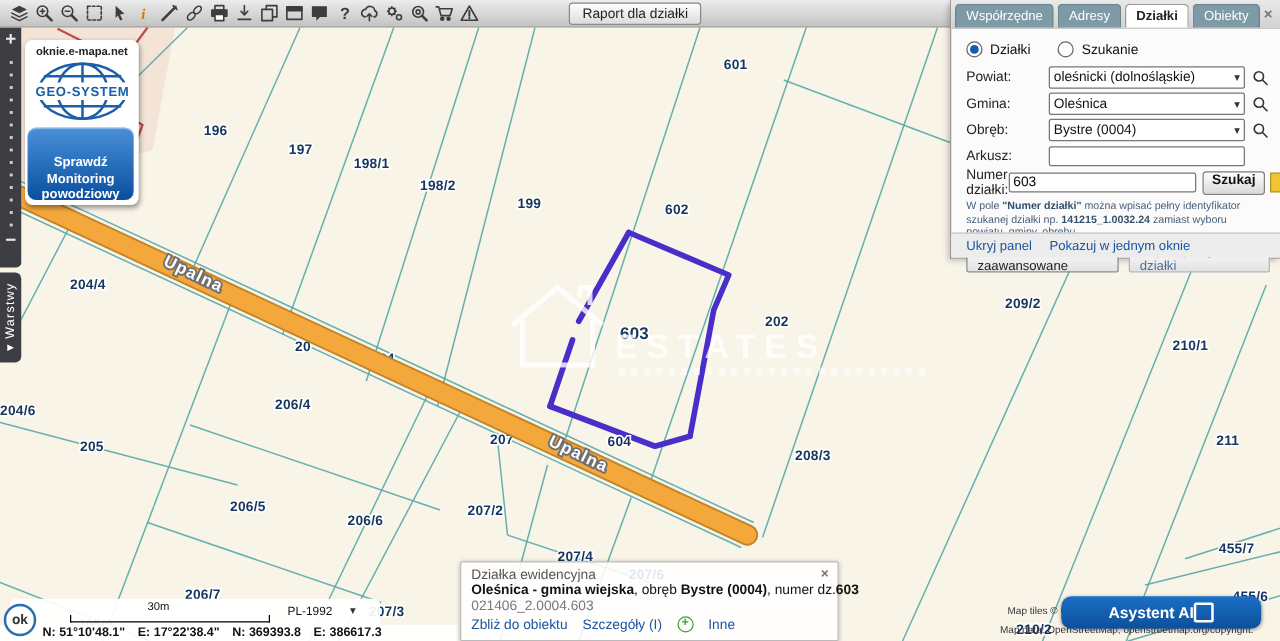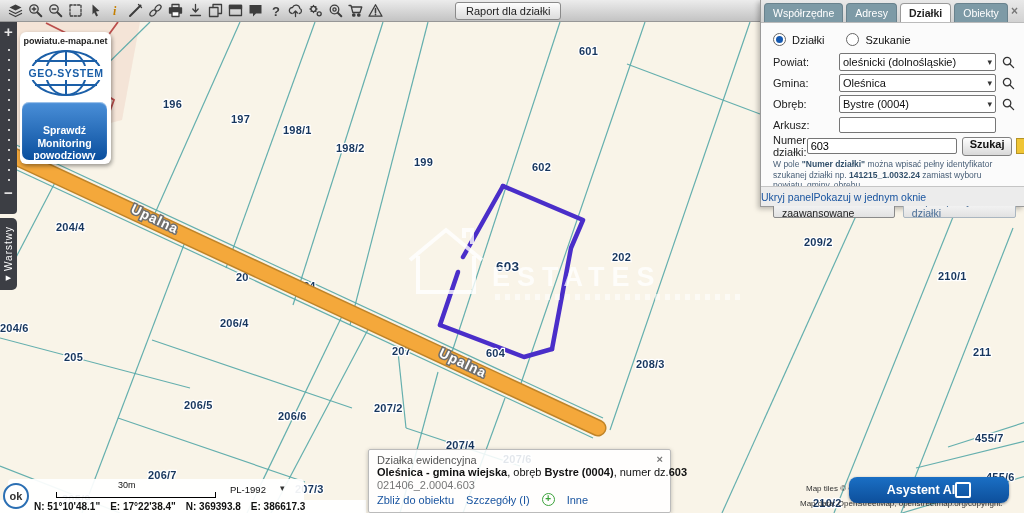--- a/index.html
+++ b/index.html
@@ -94,22 +94,22 @@
      background:linear-gradient(#fefefe,#d9d9d9);border:1px solid #808080;border-radius:3px;cursor:pointer;}
   #chips{display:flex;gap:1px;margin-left:4px;}
   .chip{width:7px;height:14px;display:inline-block;border:1px solid rgba(0,0,0,.25);cursor:pointer;}
   #phelp{font-size:8.5px;color:#4a6078;line-height:10.5px;margin:2px 2px 6px 0;}
   #phelp b{color:#32506b;}
   #pbuttons{display:flex;gap:8px;}
   .pbtn{height:19px;padding:0 8px;font-size:10.5px;display:flex;align-items:center;cursor:pointer;
         background:linear-gradient(#fdfdfd,#e2e2e2);border:1px solid #8a8a8a;border-radius:2px;color:#222;}
   .pbtn.lite{color:#4a6e96;border-color:#aab6c0;}
   #pfoot{position:absolute;left:0;bottom:0;width:100%;height:20px;background:#ececec;
-         border-top:1px solid #c5c5c5;display:flex;align-items:center;
-         padding-left:0;box-sizing:border-box;}
+         border-top:1px solid #c5c5c5;display:flex;align-items:center;gap:14px;
+         padding-left:12px;box-sizing:border-box;}
   .plink{color:#1a55a0;font-size:10.5px;cursor:pointer;}
 
   
   #popup{left:368px;top:449px;width:303px;height:64px;z-index:55;
          background:rgba(255,255,255,.88);border:1px solid #bbb;border-radius:2px;
          box-shadow:0 1px 4px rgba(0,0,0,.25);font-size:11px;padding:4px 8px;box-sizing:border-box;}
   #popup .t1{color:#555;}
   #popup .close{position:absolute;right:7px;top:3px;color:#777;font-weight:bold;cursor:pointer;}
   #popup .t2{color:#111;margin-top:0;white-space:nowrap;}
   #popup .t3{color:#777;margin-top:1px;}
@@ -366,21 +366,21 @@
   <div id="zplus">+</div>
   <div id="ztrack"></div>
   <div id="zminus">−</div>
 </div>
 <div id="warstwy" class="abs">
   <span class="wtxt">Warstwy</span>
   <span class="warr">▶</span>
 </div>
 
 <div id="logo" class="abs">
-  <div class="site">powiatu.e-mapa.net</div>
+  <div class="site">oknie.e-mapa.net</div>
   <svg class="globe" width="78" height="50" viewBox="0 0 78 50">
     <g fill="none" stroke="#1b5fa8" stroke-width="2">
       <ellipse cx="39" cy="25" rx="35" ry="22"></ellipse>
       <ellipse cx="39" cy="25" rx="20" ry="22"></ellipse>
       <path d="M39 3v44 M8 13h62 M8 37h62"></path>
     </g>
     <rect x="3" y="18" width="72" height="14" fill="#fff"></rect>
     <text x="39" y="29" text-anchor="middle" font-size="10.5" font-weight="bold" fill="#1b5fa8" font-family="Liberation Sans,sans-serif" letter-spacing="0.5">GEO-SYSTEM</text>
   </svg>
   <div id="promo">

